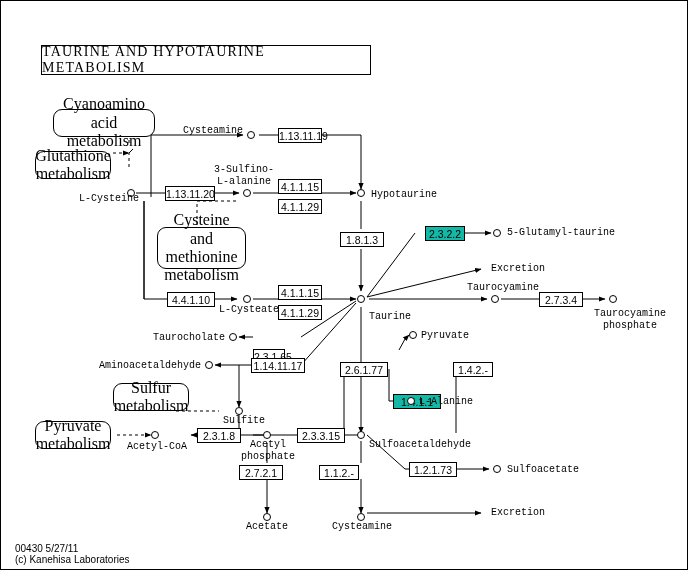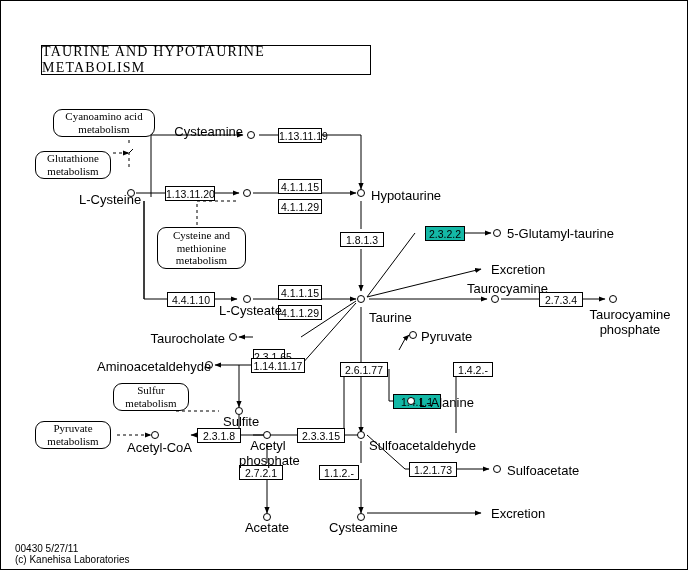--- a/index.html
+++ b/index.html
@@ -46,42 +46,42 @@
     box-sizing: border-box;
   }
   .ec.hl { background: #14b8a6; }
 
   
   .maplink {
     border: 1px solid #000000;
     border-radius: 9px;
     background: #ffffff;
     color: #000000;
-    font-size: 11px;
+    font-size: 16px;
     font-family: "Liberation Serif", serif;
     text-align: center;
     box-sizing: border-box;
     display: flex; align-items: center; justify-content: center;
     line-height: 1.15;
     padding: 1px 2px;
   }
 
   
   .cpd {
     width: 8px; height: 8px;
     border: 1px solid #000000;
     border-radius: 50%;
     background: #ffffff;
     box-sizing: border-box;
   }
 
   
   .lbl {
-    font-size: 13px;
-    font-family: Liberation Sans, sans-serif;
+    font-size: 10px;
+    font-family: Liberation Mono, monospace;
     color: #000000;
     white-space: nowrap;
     line-height: 1.15;
   }
   .lbl.c { text-align: center; }
   .lbl.r { text-align: right; }
 
   #footer1, #footer2 {
     font-size: 10px;
     font-family: "Liberation Sans", sans-serif;
@@ -251,20 +251,22 @@
   <div class="abs cpd" style="left:246px; top:130px;"></div>
   <div class="abs lbl r" style="left:150px; top:124px; width:92px;">Cysteamine</div>
 
   <div class="abs cpd" style="left:356px; top:188px;"></div>
   <div class="abs lbl" style="left:370px; top:188px;">Hypotaurine</div>
 
   <div class="abs cpd" style="left:126px; top:188px;"></div>
   <div class="abs lbl" style="left:78px; top:192px;">L-Cysteine</div>
 
   <div class="abs cpd" style="left:242px; top:188px;"></div>
+  <div class="abs lbl c" style="left:206px; top:163px; width:74px; white-space:pre-line;">3-Sulfino-
+L-alanine</div>
 
   <div class="abs cpd" style="left:242px; top:294px;"></div>
   <div class="abs lbl" style="left:218px; top:303px;">L-Cysteate</div>
 
   <div class="abs cpd" style="left:356px; top:294px;"></div>
   <div class="abs lbl" style="left:368px; top:310px;">Taurine</div>
 
   <div class="abs cpd" style="left:492px; top:228px;"></div>
   <div class="abs lbl" style="left:506px; top:226px;">5-Glutamyl-taurine</div>
 

